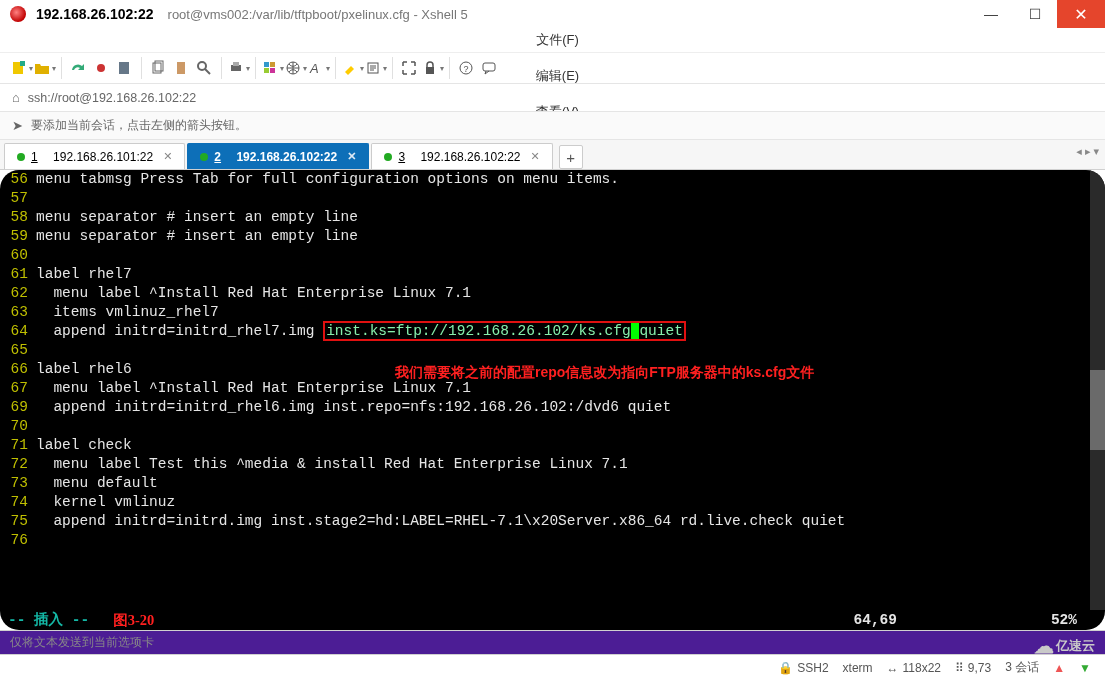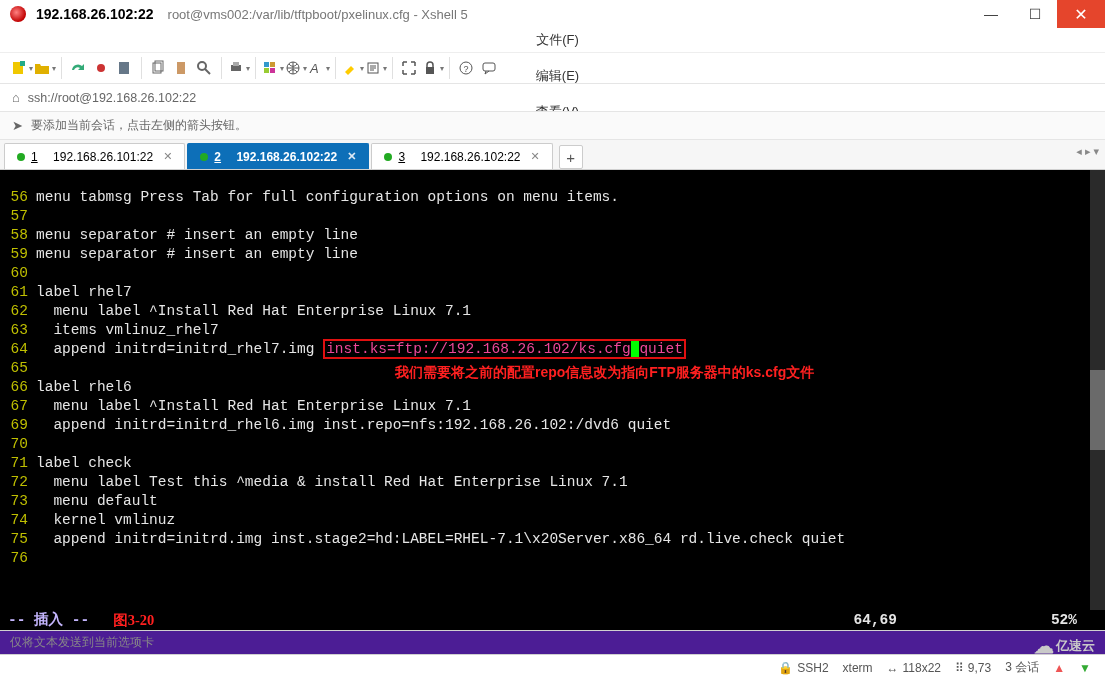--- a/index.html
+++ b/index.html
@@ -40,29 +40,29 @@
   .tabbar { height: 30px; display: flex; align-items: flex-end; padding-left: 4px; border-bottom: 1px solid #d0d0d0; background: #f6f6f6; position: relative; }
   .session-tab { height: 26px; display: flex; align-items: center; padding: 0 12px; border: 1px solid #ccc; border-bottom: none; margin-right: 2px; border-radius: 2px 2px 0 0; background: #fff; font-size: 12px; gap: 6px; position: relative; }
   .session-tab .dot { width: 8px; height: 8px; border-radius: 50%; background: #22aa22; }
   .session-tab .close-x { color: #888; font-size: 11px; margin-left: 4px; }
   .session-tab.active { background: #0d6fb8; color: #fff; border-color: #0d6fb8; font-weight: bold; }
   .session-tab.active .close-x { color: #dce9f5; }
   .tab-new { width: 24px; height: 24px; display: flex; align-items: center; justify-content: center; border: 1px solid #ccc; border-radius: 2px; margin-left: 4px; background: #fff; font-size: 15px; color: #555; }
   .tabbar .nav-arrows { position: absolute; right: 6px; top: 5px; display: flex; gap: 4px; color: #888; font-size: 11px; }
 
   
-  .terminal { flex: 1; background: #000; color: #e5e5e5; font-family: "Consolas", "Courier New", monospace; font-size: 14.5px; line-height: 19px; padding-top: 18px; position: relative; overflow: hidden; }
+  .terminal { flex: 1; background: #000; color: #e5e5e5; font-family: "Consolas", "Courier New", monospace; font-size: 14.5px; line-height: 19px; padding-top: 0; position: relative; overflow: hidden; border-radius: 19px; }
   .term-line { display: flex; white-space: pre; }
   .gutter { width: 30px; text-align: right; color: #bfbf00; padding-right: 2px; flex-shrink: 0; }
   .code { padding-left: 6px; }
-  .highlight-box { border: 2px solid #e01010; color: #ec4899; padding: 0 1px; }
+  .highlight-box { border: 2px solid #e01010; color: #86efac; padding: 0 1px; }
   .cursor { background: #00ff00; color: #000; }
   .annotation { color: #ff2020; font-family: Liberation Sans, sans-serif; font-size: 14px; font-weight: bold; position: absolute; left: 395px; top: calc(19px*10 + 3px); }
   .statusline { position: absolute; left: 0; bottom: 0; width: 100%; display: flex; align-items: center; color: #e5e5e5; font-weight: bold; height: 20px; padding-left: 8px; }
-  .statusline .mode { color: #c4b5fd; }
+  .statusline .mode { color: #14b8a6; }
   .statusline .figlabel { color: #ff2020; margin-left: 24px; font-family: Liberation Serif, serif; }
   .statusline .pos { position: absolute; right: 208px; }
   .statusline .pct { position: absolute; right: 28px; }
   .scroll-track { position: absolute; right: 0; top: 0; width: 15px; height: calc(100% - 20px); background: #2a2a2a; }
   .scroll-thumb { position: absolute; right: 0; width: 15px; background: #6a6a6a; }
 
   
   .compose { height: 24px; border-top: 1px solid #d0d0d0; background: #4c1d95; display: flex; align-items: center; padding-left: 10px; color: #888; font-size: 12px; }
   .statusbar { height: 26px; border-top: 1px solid #d0d0d0; background: #fff; display: flex; align-items: center; justify-content: flex-end; padding-right: 14px; gap: 14px; font-size: 12px; color: #555; position: relative; }
   .statusbar .item { display: flex; align-items: center; gap: 4px; }

